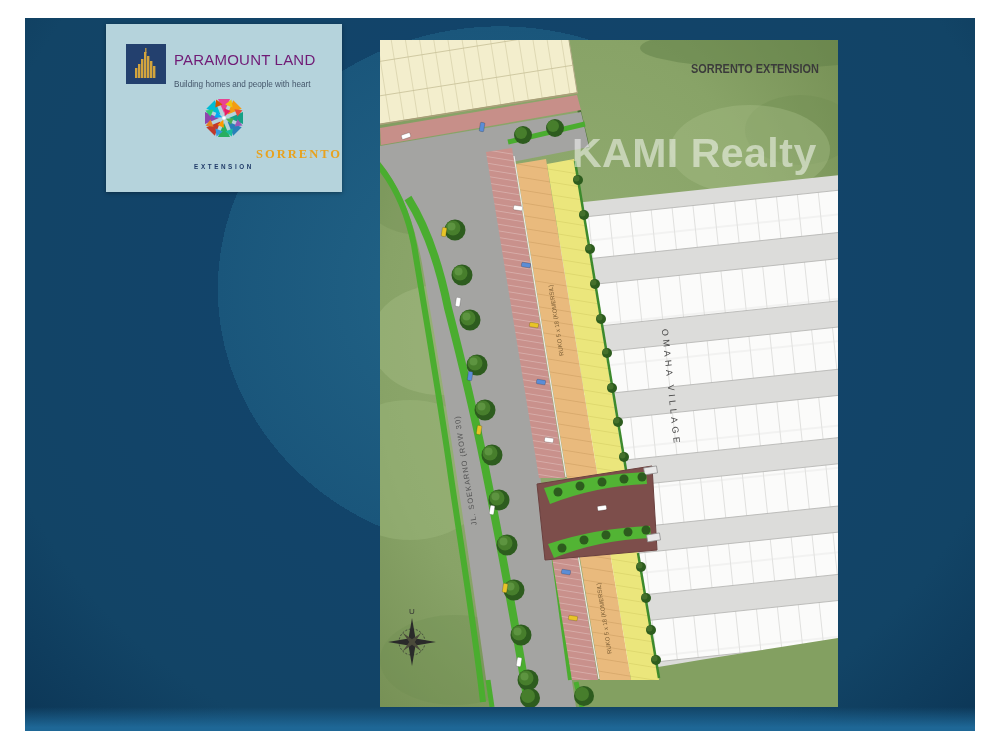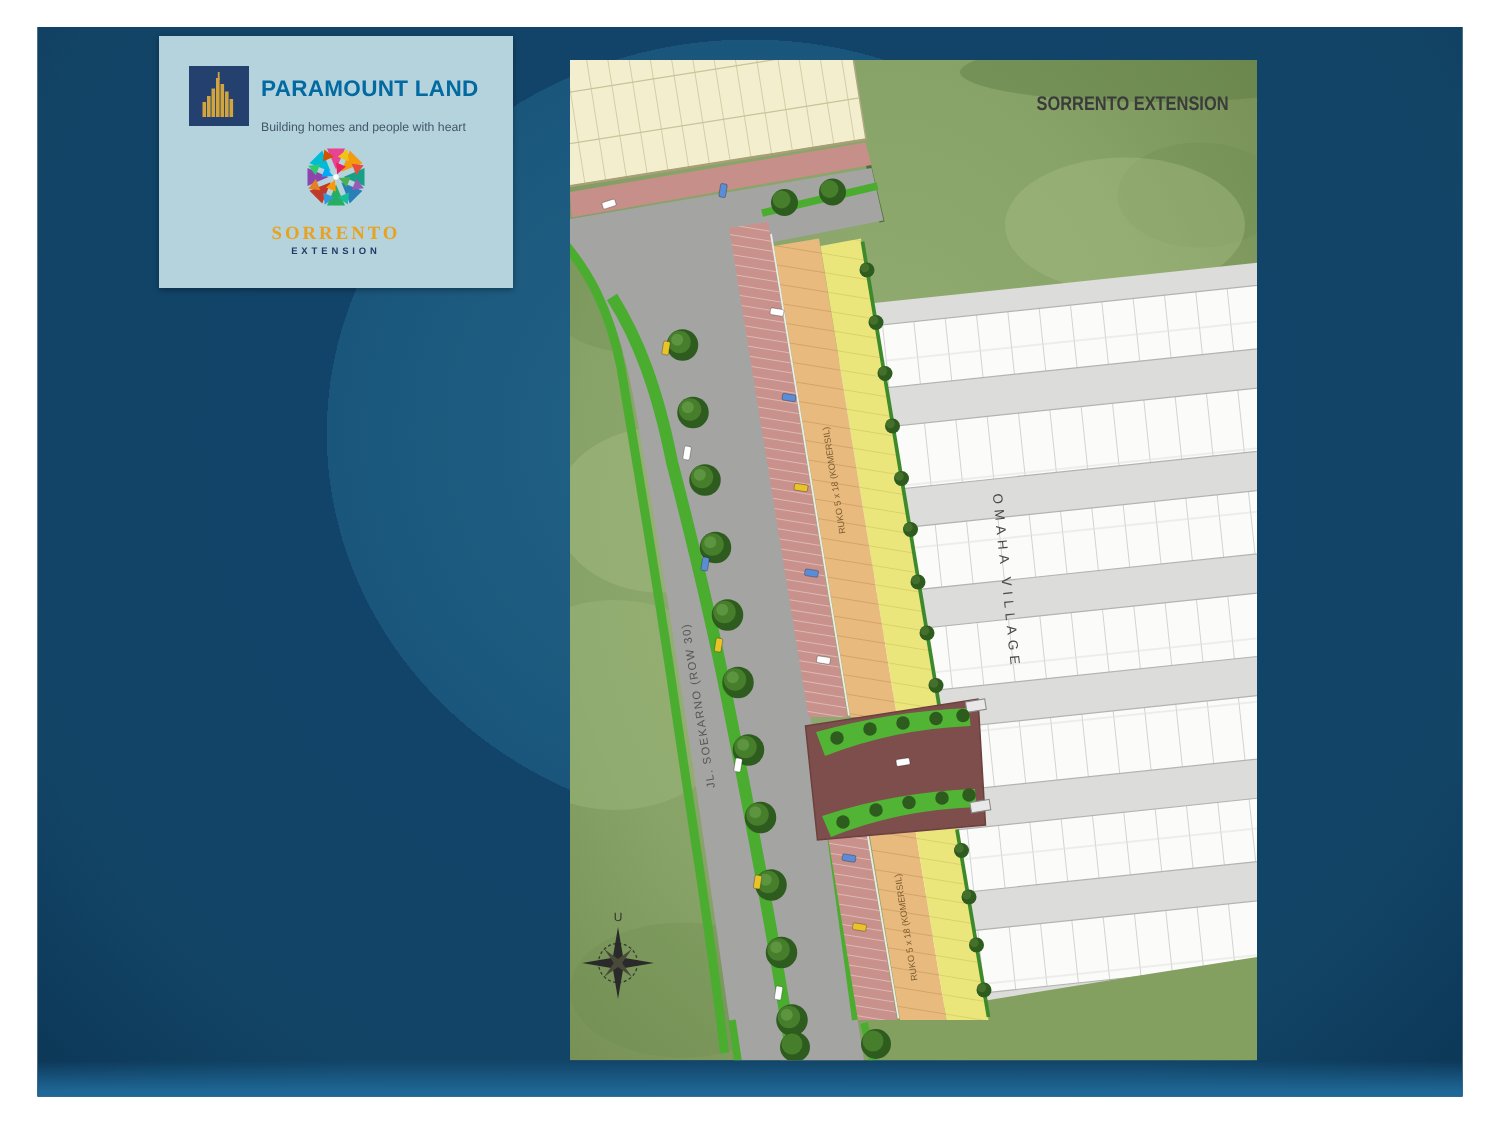--- a/index.html
+++ b/index.html
@@ -8,25 +8,25 @@
   .slide{position:absolute;left:25px;top:18px;width:950px;height:713px;
     background:radial-gradient(ellipse at 50% 38%, #236689 0%, #1a567b 42%, #12446605 0%, #124466 78%, #0c3656 100%);
     background-color:#12446a;}
   .slide::after{content:"";position:absolute;left:0;bottom:0;width:100%;height:24px;
     background:linear-gradient(180deg, rgba(30,103,150,0) 0%, #1e6796 85%);}
   .brand-card{position:absolute;left:81px;top:6px;width:236px;height:168px;background:#b5d3dc;
     box-shadow:0 1px 4px rgba(0,0,0,.35);}
   .paramount-row{display:flex;align-items:flex-start;padding:20px 0 0 20px;}
   .paramount-logo{width:40px;height:40px;flex:0 0 40px;}
   .paramount-text{margin-left:8px;padding-top:7px;}
-  .paramount-name{font-size:15px;font-weight:bold;color:#0369a1;letter-spacing:.2px;white-space:nowrap;}
+  .paramount-name{font-size:15px;font-weight:normal;color:#701a75;letter-spacing:.2px;white-space:nowrap;}
   .paramount-tagline{font-size:8.2px;color:#44566a;margin-top:12px;white-space:nowrap;}
   .sorrento-block{text-align:center;margin-top:6px;}
   .sorrento-name{font-family:"Liberation Serif","DejaVu Serif",serif;font-size:12.5px;font-weight:bold;
-    color:#e8a21e;letter-spacing:2px;margin-top:2px;}
+    color:#e8a21e;letter-spacing:2px;margin-top:2px;text-align:right;}
   .sorrento-sub{font-size:6.3px;color:#1f3a68;letter-spacing:2.6px;font-weight:bold;margin-top:1px;}
   .siteplan{position:absolute;left:355px;top:22px;width:458px;height:667px;overflow:hidden;}
   .siteplan svg{display:block;}
   .watermark{position:absolute;left:192px;top:90px;font-size:41px;font-weight:bold;
     color:rgba(255,255,255,.5);letter-spacing:.5px;white-space:nowrap;}
   .svg-label{font-family:"Liberation Sans","DejaVu Sans",sans-serif;}
 </style>
 </head>
 <body>
 
@@ -370,15 +370,16 @@
         <polygon points="0,-24 3.5,-3.5 24,0 3.5,3.5 0,24 -3.5,3.5 -24,0 -3.5,-3.5" transform="rotate(45) scale(0.55)" fill="#4a4a3a"></polygon>
         <text class="svg-label" y="-28" text-anchor="middle" font-size="8" fill="#333333">U</text>
       </g>
 
       <text class="svg-label" x="375" y="33" text-anchor="middle" font-size="13.2" font-weight="bold" fill="#3b3b3b" textLength="128" lengthAdjust="spacingAndGlyphs">SORRENTO EXTENSION</text>
       <text class="svg-label" transform="translate(288,348) rotate(84)" font-size="9" letter-spacing="3.5" fill="#4a4a4a" text-anchor="middle">OMAHA VILLAGE</text>
       <text class="svg-label" transform="translate(88,430) rotate(-99)" font-size="7.5" letter-spacing="1" fill="#555555" text-anchor="middle">JL. SOEKARNO (ROW 30)</text>
       <text class="svg-label" transform="translate(178,280) rotate(-99)" font-size="6" fill="#7a5c33" text-anchor="middle">RUKO 5 x 18 (KOMERSIL)</text>
       <text class="svg-label" transform="translate(226,578) rotate(-99)" font-size="6" fill="#7a5c33" text-anchor="middle">RUKO 5 x 18 (KOMERSIL)</text>
     </svg>
+    <div class="watermark">KAMI Realty</div>
   </div>
 
 </div>
 
 </body></html>

